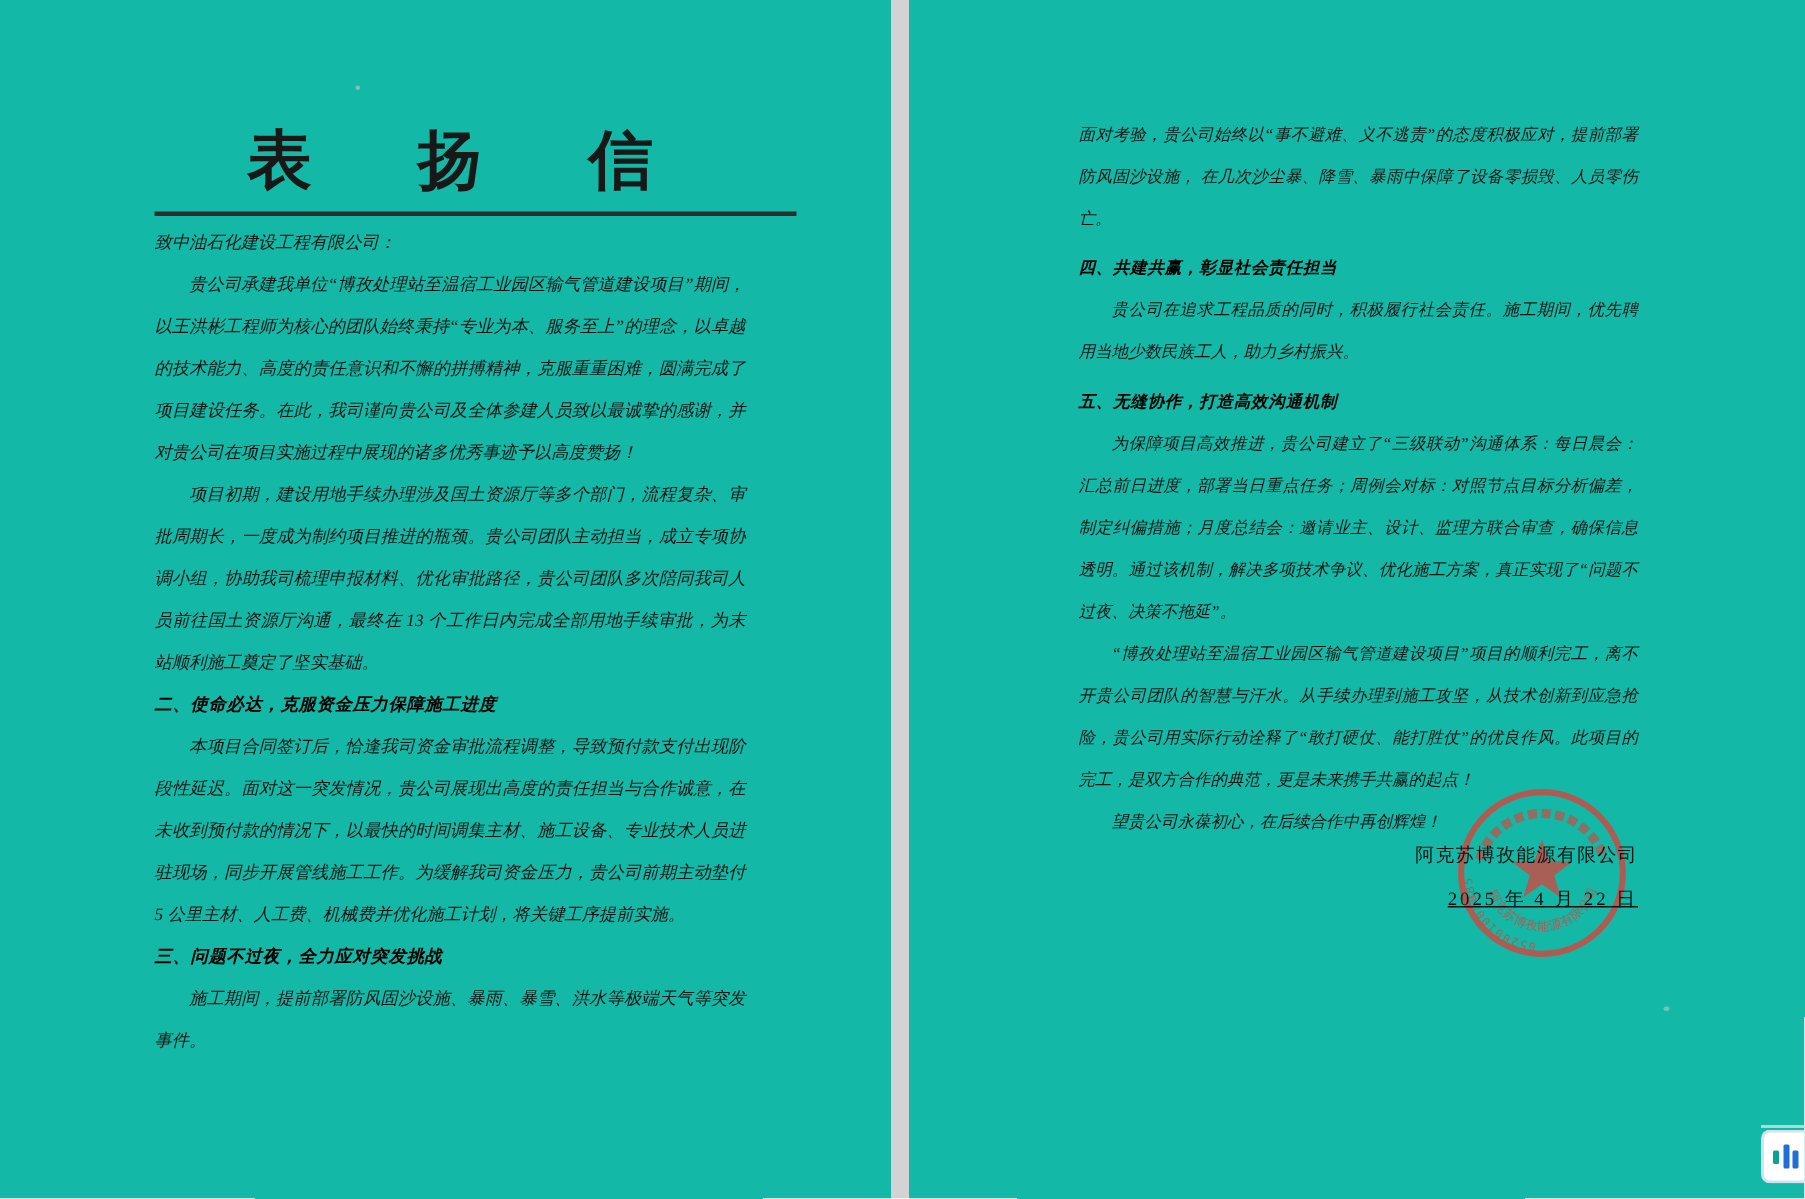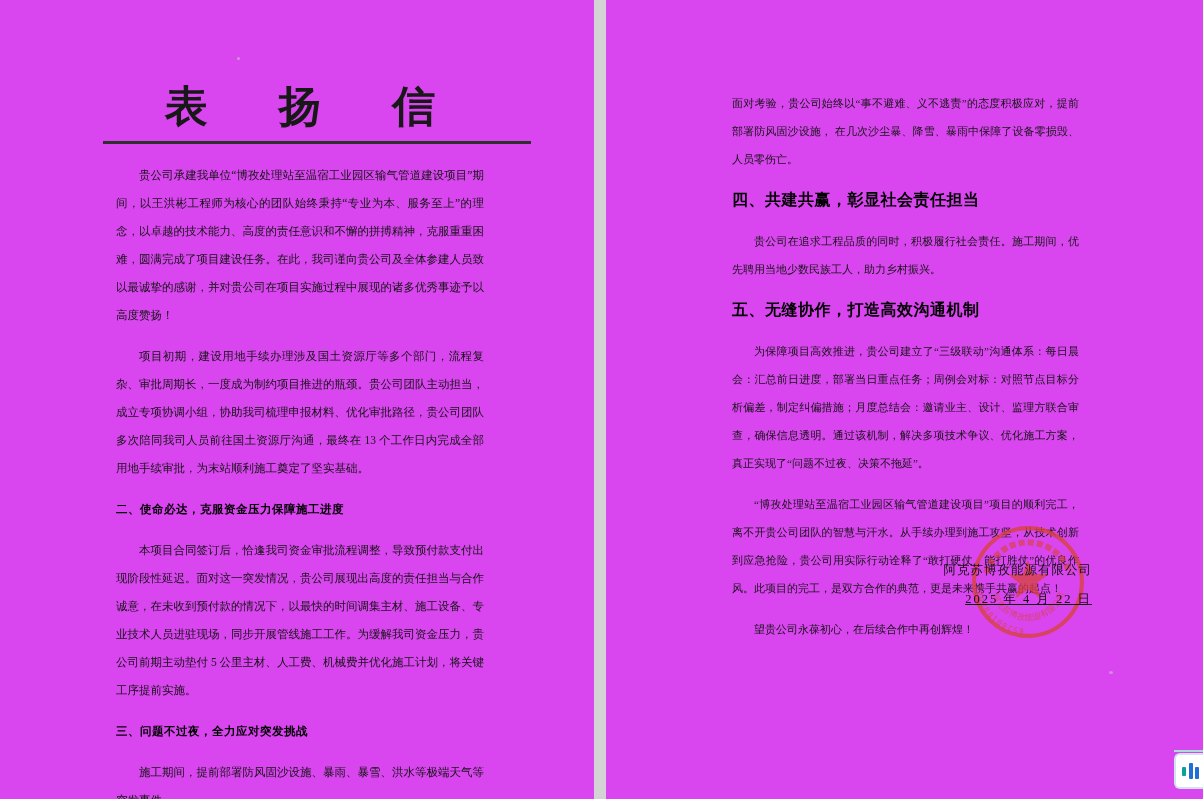--- a/index.html
+++ b/index.html
@@ -2,55 +2,55 @@
 <html><head>
 <meta charset="utf-8">
 <style>
   html,body{margin:0;padding:0;}
   body{
     width:1203px;height:799px;position:relative;overflow:hidden;
     background:#ffffff;
     font-family:"Liberation Serif","DejaVu Serif",serif;
     color:#1b1b1b;
   }
-  .page{position:absolute;top:0;bottom:0;background:#d946ef;}
+  .page{position:absolute;top:0;bottom:0;background:#14b8a6;}
   .page-left{left:0;width:594px;}
   .page-gap{position:absolute;top:0;bottom:0;left:594px;width:12px;background:#d3d3d5;}
   .page-right{left:606px;width:597px;}
 
   
   .letter-title{
     position:absolute;left:103px;top:78px;width:394px;
     text-align:center;font-size:43px;font-weight:bold;color:#181818;
     letter-spacing:30px;padding-left:30px;box-sizing:border-box;
     white-space:nowrap;
   }
   .title-underline{
     position:absolute;left:103px;top:141px;width:428px;height:2.5px;
     background:#2e2e2e;
   }
   .flow-l{
     position:absolute;left:103px;top:148px;width:394px;
     font-size:11.5px;line-height:28px;text-align:justify;
     color:#151515;
   }
-  .flow-l p,.flow-r p{margin:13px;}
+  .flow-l p,.flow-r p{margin:0;font-style:italic;}
   .flow-l p.body,.flow-r p.body{text-indent:23px;}
   .sec-heading{
     margin:4px 0 0 0;font-weight:bold;font-size:11.5px;color:#000;
     letter-spacing:0.5px;
   }
 
   
   .flow-r{
     position:absolute;left:113px;top:76px;width:373px;
     font-size:11px;line-height:28px;text-align:justify;
     color:#151515;
   }
-  .flow-r .sec-heading{font-size:16px;margin-top:5px;}
+  .flow-r .sec-heading{font-size:11px;margin-top:5px;}
   .flow-r p.body{text-indent:22px;}
 
   .sig-block{
     position:absolute;left:113px;width:373px;top:556px;
     text-align:right;padding-right:4px;font-size:12.5px;line-height:29px;
     color:#111;z-index:3;letter-spacing:1px;
   }
   .sig-date{letter-spacing:2px;text-decoration:underline;}
 
   .seal-wrap{
@@ -80,20 +80,21 @@
   .speck1{left:237px;top:57px;width:3px;height:3px;opacity:.6;}
   .speck2{left:1109px;top:671px;width:4px;height:3px;opacity:.55;}
 </style>
 </head>
 <body>
 
 <div class="page page-left">
   <div class="letter-title">表 扬 信</div>
   <div class="title-underline"></div>
   <div class="flow-l">
+    <p>致中油石化建设工程有限公司：</p>
     <p class="body">贵公司承建我单位“博孜处理站至温宿工业园区输气管道建设项目”期间，以王洪彬工程师为核心的团队始终秉持“专业为本、服务至上”的理念，以卓越的技术能力、高度的责任意识和不懈的拼搏精神，克服重重困难，圆满完成了项目建设任务。在此，我司谨向贵公司及全体参建人员致以最诚挚的感谢，并对贵公司在项目实施过程中展现的诸多优秀事迹予以高度赞扬！</p>
     <p class="body">项目初期，建设用地手续办理涉及国土资源厅等多个部门，流程复杂、审批周期长，一度成为制约项目推进的瓶颈。贵公司团队主动担当，成立专项协调小组，协助我司梳理申报材料、优化审批路径，贵公司团队多次陪同我司人员前往国土资源厅沟通，最终在 13 个工作日内完成全部用地手续审批，为末站顺利施工奠定了坚实基础。</p>
     <p class="sec-heading">二、使命必达，克服资金压力保障施工进度</p>
     <p class="body">本项目合同签订后，恰逢我司资金审批流程调整，导致预付款支付出现阶段性延迟。面对这一突发情况，贵公司展现出高度的责任担当与合作诚意，在未收到预付款的情况下，以最快的时间调集主材、施工设备、专业技术人员进驻现场，同步开展管线施工工作。为缓解我司资金压力，贵公司前期主动垫付 5 公里主材、人工费、机械费并优化施工计划，将关键工序提前实施。</p>
     <p class="sec-heading">三、问题不过夜，全力应对突发挑战</p>
     <p class="body">施工期间，提前部署防风固沙设施、暴雨、暴雪、洪水等极端天气等突发事件。</p>
   </div>
 </div>
 
 <div class="page-gap"></div>

